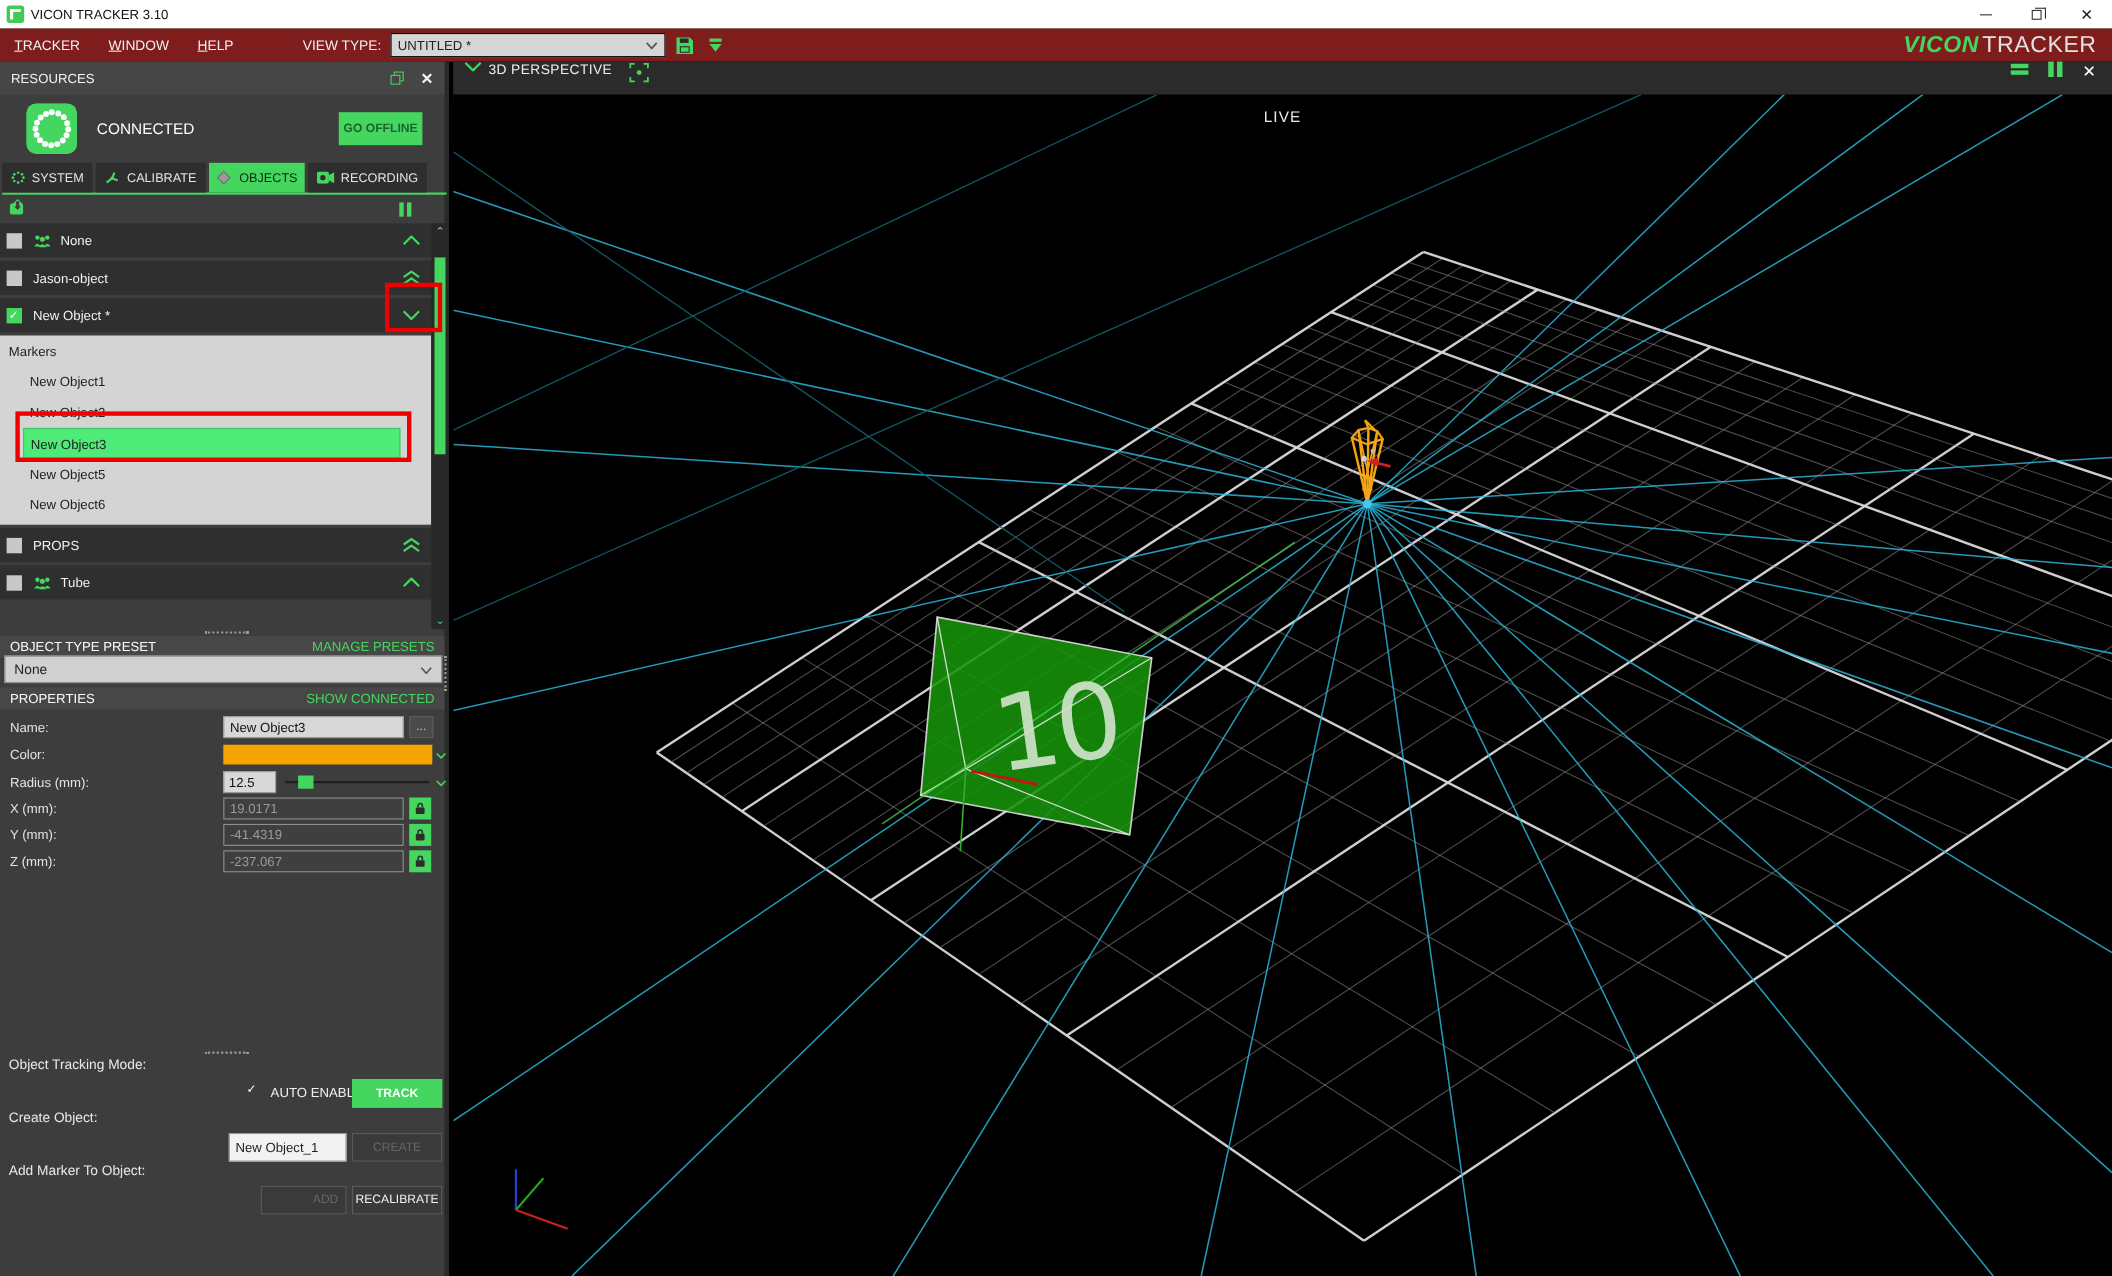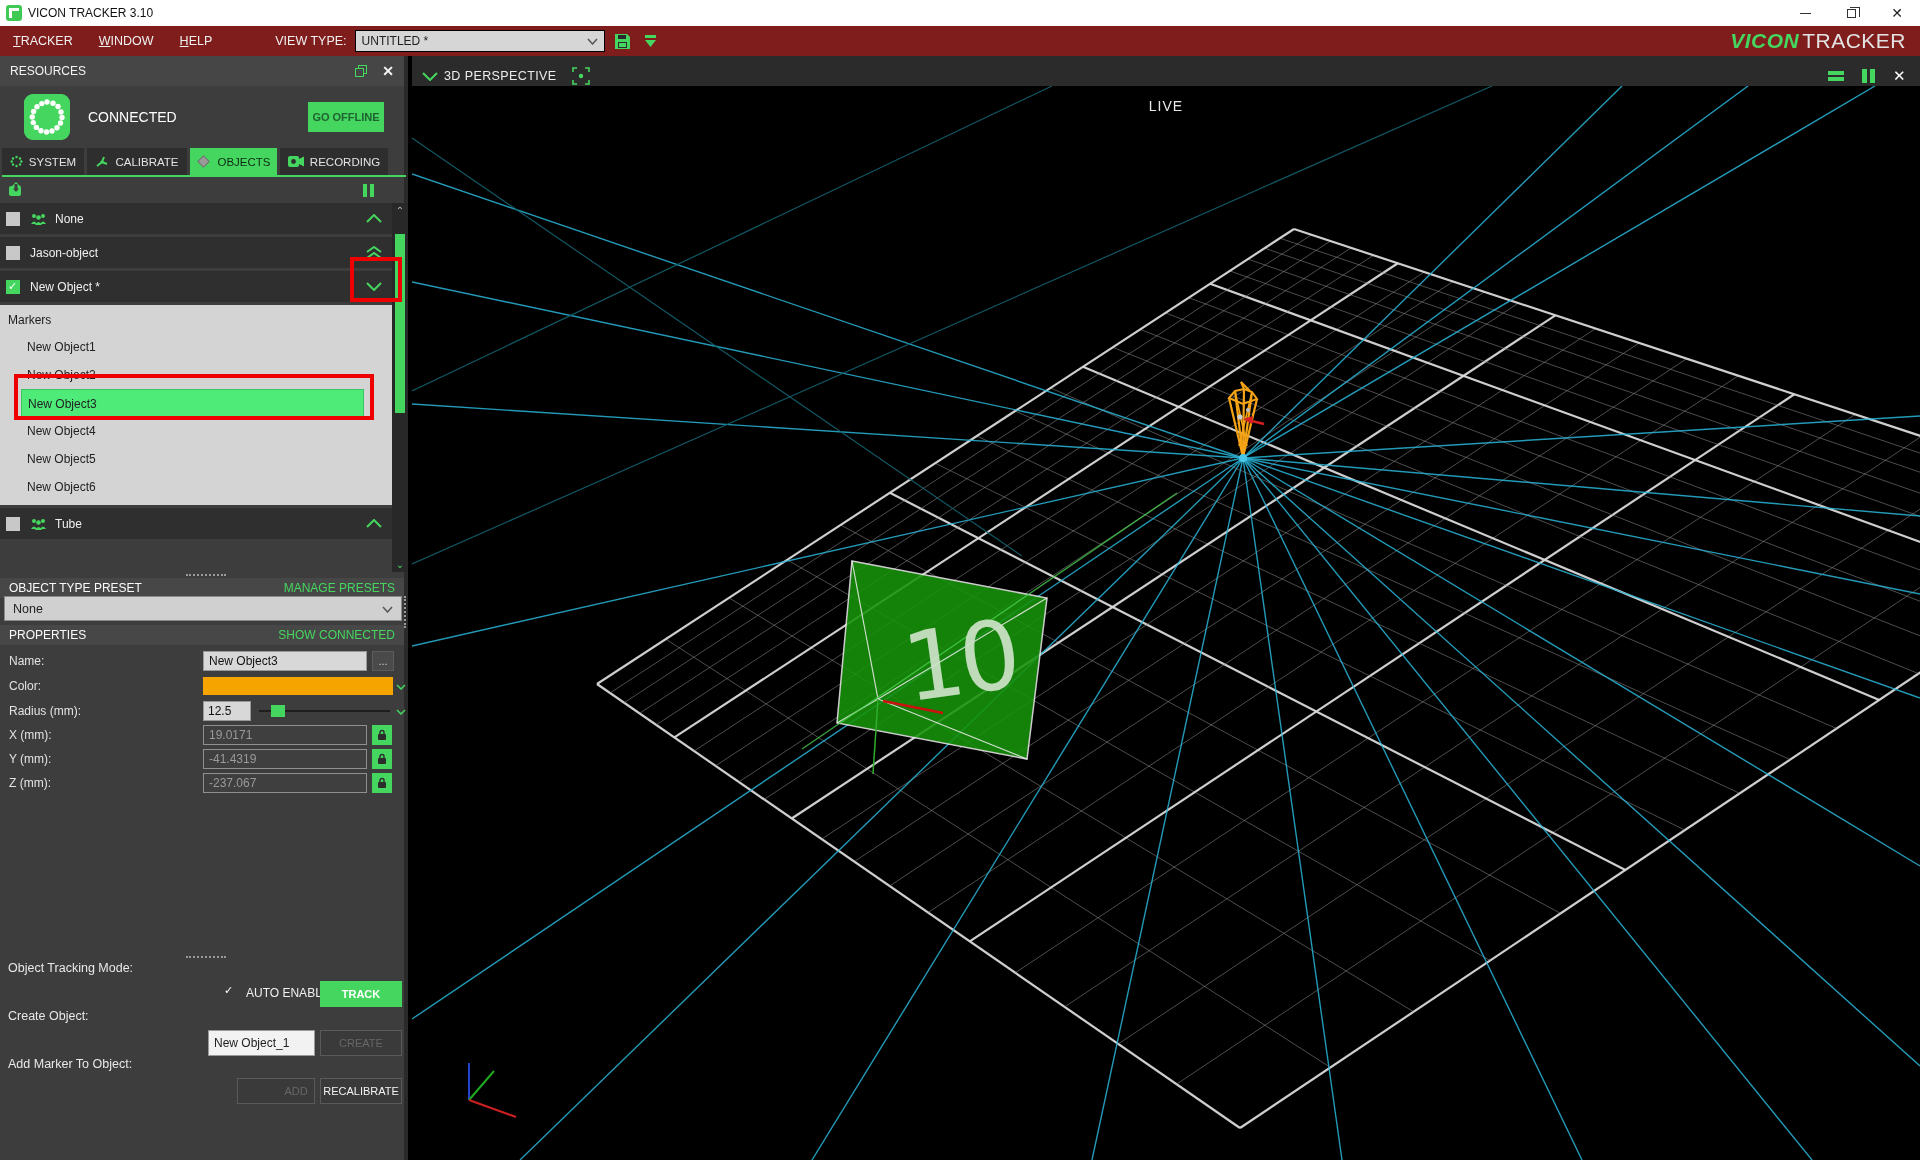--- a/index.html
+++ b/index.html
@@ -116,21 +116,21 @@
   .btn.green { background:#45d65f; border-color:#45d65f; color:#fff; font-weight:bold; }
   .btn.disabled { color:#666; }
   .create-input { position:absolute; left:208px; width:107px; height:26px; background:#f2f2f2; border:1px solid #999;
     color:#222; font-size:12px; padding:0 5px; font-family:"Liberation Sans",sans-serif;}
 
   .annotation { position:absolute; border:4px solid #ee0000; pointer-events:none; z-index:50; }
 
   
   .right-area { position:absolute; left:412px; top:56px; width:1508px; height:1104px; }
   .vp-header { position:absolute; left:0; top:0; width:100%; height:40px; background:#2b2b2b;
-    display:flex; align-items:center; padding:0 14px 0 10px; color:#ededed; font-size:12.5px; letter-spacing:.4px; }
+    display:flex; align-items:flex-start; padding:0 14px 0 10px; color:#ededed; font-size:12.5px; letter-spacing:.4px; }
   .vp-header .spacer{flex:1}
   .vph-ic { margin-left:18px; display:flex; align-items:center;}
   .bars-ic i{display:block; width:16px; height:4px; background:#45d65f; margin:2px 0;}
   .vpause-ic{display:flex; gap:3px;} .vpause-ic i{display:block;width:5px;height:14px;background:#45d65f;}
   .vp-close { color:#fff; font-size:15px; }
   .viewport { position:absolute; left:0; top:30px; width:1508px; height:1074px; background:#000; overflow:hidden;}
   .live-label { position:absolute; left:0; top:12px; width:100%; text-align:center; color:#e8e8e8;
     font-size:14px; letter-spacing:1px; z-index:5;}
   svg.scene { position:absolute; left:0; top:0; }
   .chev { display:inline-block; }
@@ -323,25 +323,33 @@
         <svg width="16" height="9">
             <polyline points="1,1 8,8 15,1" fill="none" stroke="#45d65f" stroke-width="2"></polyline>
           </svg>
       </div>
 
       <div class="markers-panel">
         <div class="markers-title">Markers</div>
         <div class="marker-item">New Object1</div>
         <div class="marker-item">New Object2</div>
         <div class="marker-item selected">New Object3</div>
-        <div class="marker-item">New Object4</div>
         <div class="marker-item">New Object5</div>
         <div class="marker-item">New Object6</div>
       </div>
 
+      <div class="obj-row">
+        <span class="cbx"></span>
+        <span>PROPS</span>
+        <span class="spacer"></span>
+        <svg width="16" height="13">
+            <polyline points="1,6 8,1 15,6" fill="none" stroke="#45d65f" stroke-width="2"></polyline>
+            <polyline points="1,12 8,7 15,12" fill="none" stroke="#45d65f" stroke-width="2"></polyline>
+          </svg>
+      </div>
       <div class="obj-row">
         <span class="cbx"></span>
         <svg class="grp-ic" width="17" height="12">
             <g fill="#45d65f">
               <circle cx="4" cy="3" r="2"></circle>
               <circle cx="13" cy="3" r="2"></circle>
               <circle cx="8.5" cy="4.5" r="2.3"></circle>
               <path d="M1,11 q3,-5 6,0 z"></path>
               <path d="M10,11 q3,-5 6,0 z"></path>
               <path d="M5,12 q3.5,-6 7,0 z"></path>

